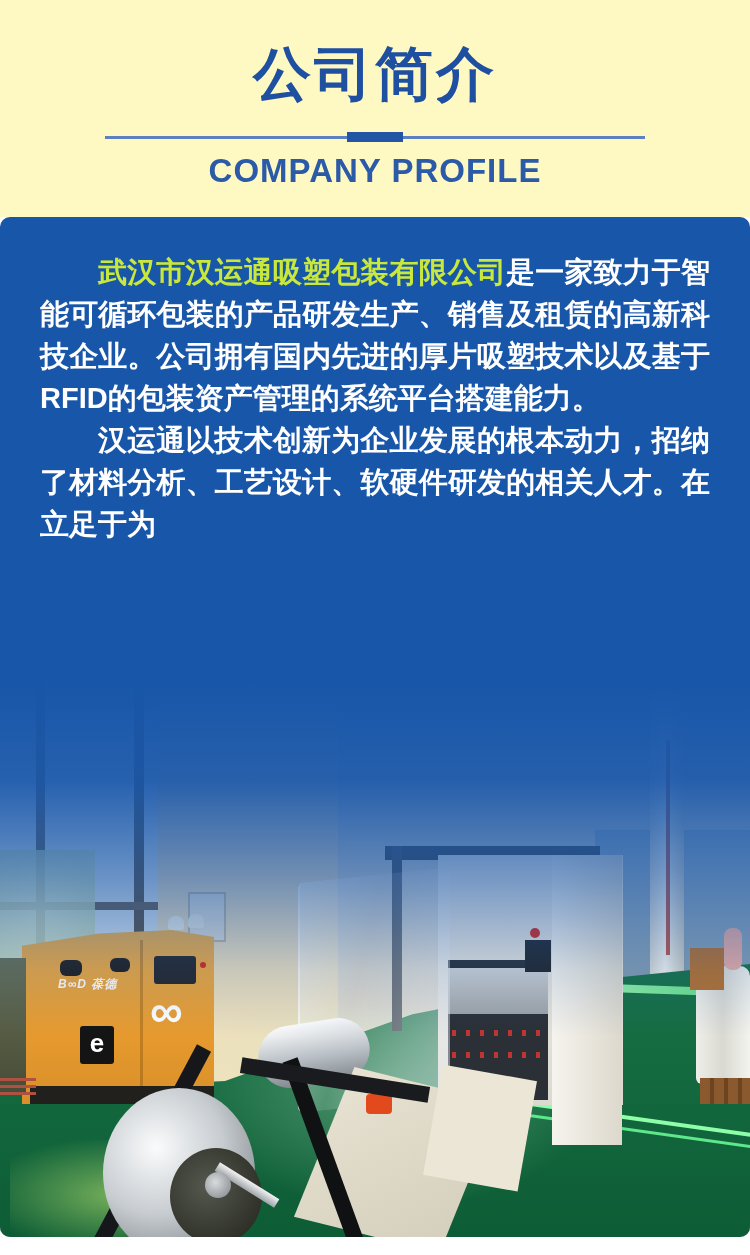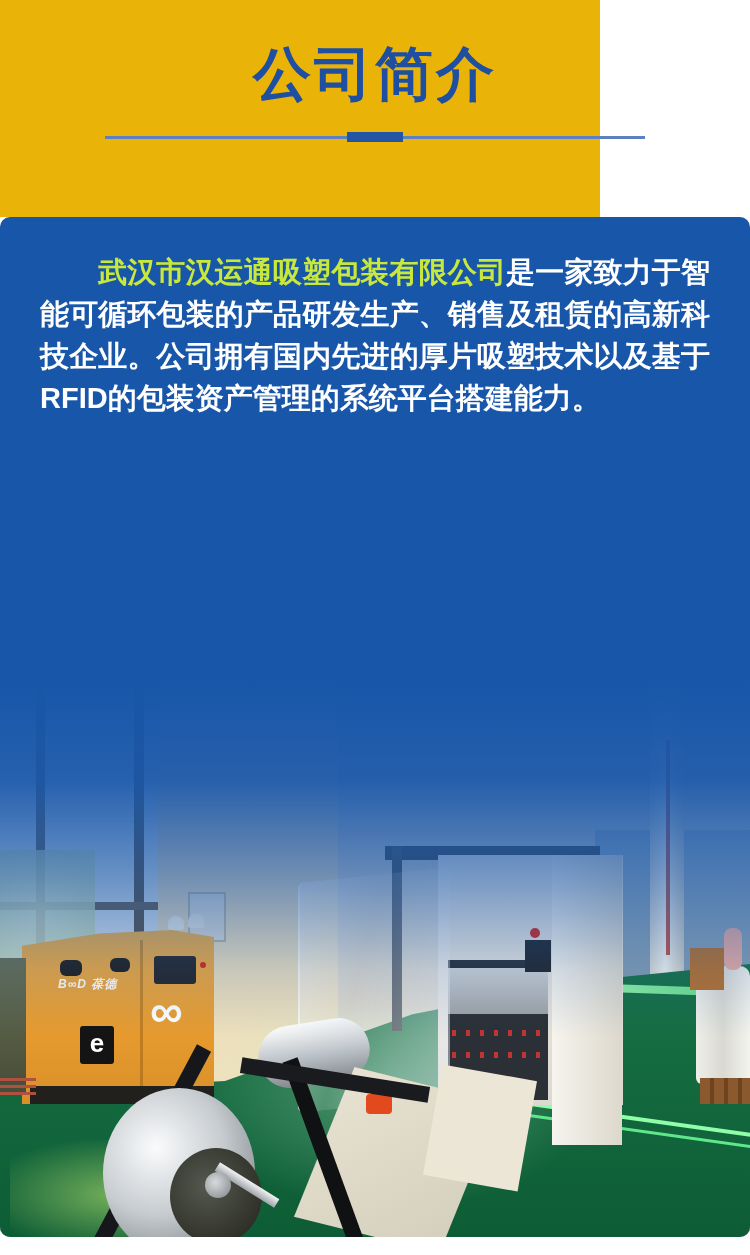--- a/index.html
+++ b/index.html
@@ -1,21 +1,21 @@
 <!DOCTYPE html>
 <html lang="zh"><head>
 <meta charset="utf-8">
 <style>
   html,body{margin:0;padding:0;}
   body{
     width:750px;height:1255px;position:relative;background:#ffffff;
     font-family:"Liberation Sans","DejaVu Sans",sans-serif;overflow:hidden;
   }
   
-  .header{position:absolute;left:0;top:0;width:600px;height:217px;background:#eab308;}
+  .header{position:absolute;left:0;top:0;width:750px;height:217px;background:#fef9c3;}
   .page-title{
     position:absolute;left:0;top:38px;width:750px;height:72px;line-height:72px;
     text-align:center;font-size:58px;font-weight:800;color:#1F4FA1;letter-spacing:3px;
   }
   .divider{position:absolute;left:105px;top:128px;width:540px;height:18px;}
   .divider-line{position:absolute;left:0;top:8px;width:540px;height:3px;background:#5C80C2;}
   .divider-block{position:absolute;left:242px;top:4px;width:56px;height:10px;background:#2355A5;}
   .page-subtitle{
     position:absolute;left:0;top:150px;width:750px;height:42px;line-height:42px;
     text-align:center;font-size:33px;font-weight:600;color:#2A5AA8;letter-spacing:1px;
@@ -115,20 +115,21 @@
 </style>
 </head>
 <body>
 
 <div class="header">
   <div class="page-title">公司简介</div>
   <div class="divider">
     <div class="divider-line"></div>
     <div class="divider-block"></div>
   </div>
+  <div class="page-subtitle">COMPANY PROFILE</div>
 </div>
 
 <div class="panel">
 
   <div class="photo">
     <div class="ph-wall"></div>
     <div class="ph-windows"></div>
     <div class="ph-mullion-v1"></div>
     <div class="ph-mullion-v2"></div>
     <div class="ph-mullion-h"></div>
@@ -190,15 +191,16 @@
     <div class="ph-big-roll"></div>
     <div class="ph-roll-end"></div>
     <div class="ph-shaft"></div>
     <div class="ph-hub"></div>
 
     <div class="ph-overlay"></div>
   </div>
 
   <div class="body-text">
     <p><span class="company-name">武汉市汉运通吸塑包装有限公司</span><span>是一家致力于智能可循环包装的产品研发生产、销售及租赁的高新科技企业。公司拥有国内先进的厚片吸塑技术以及基于RFID的包装资产管理的系统平台搭建能力。</span></p>
+    <p>汉运通以技术创新为企业发展的根本动力，招纳了材料分析、工艺设计、软硬件研发的相关人才。在立足于为</p>
   </div>
 
 </div>
 
 </body></html>

